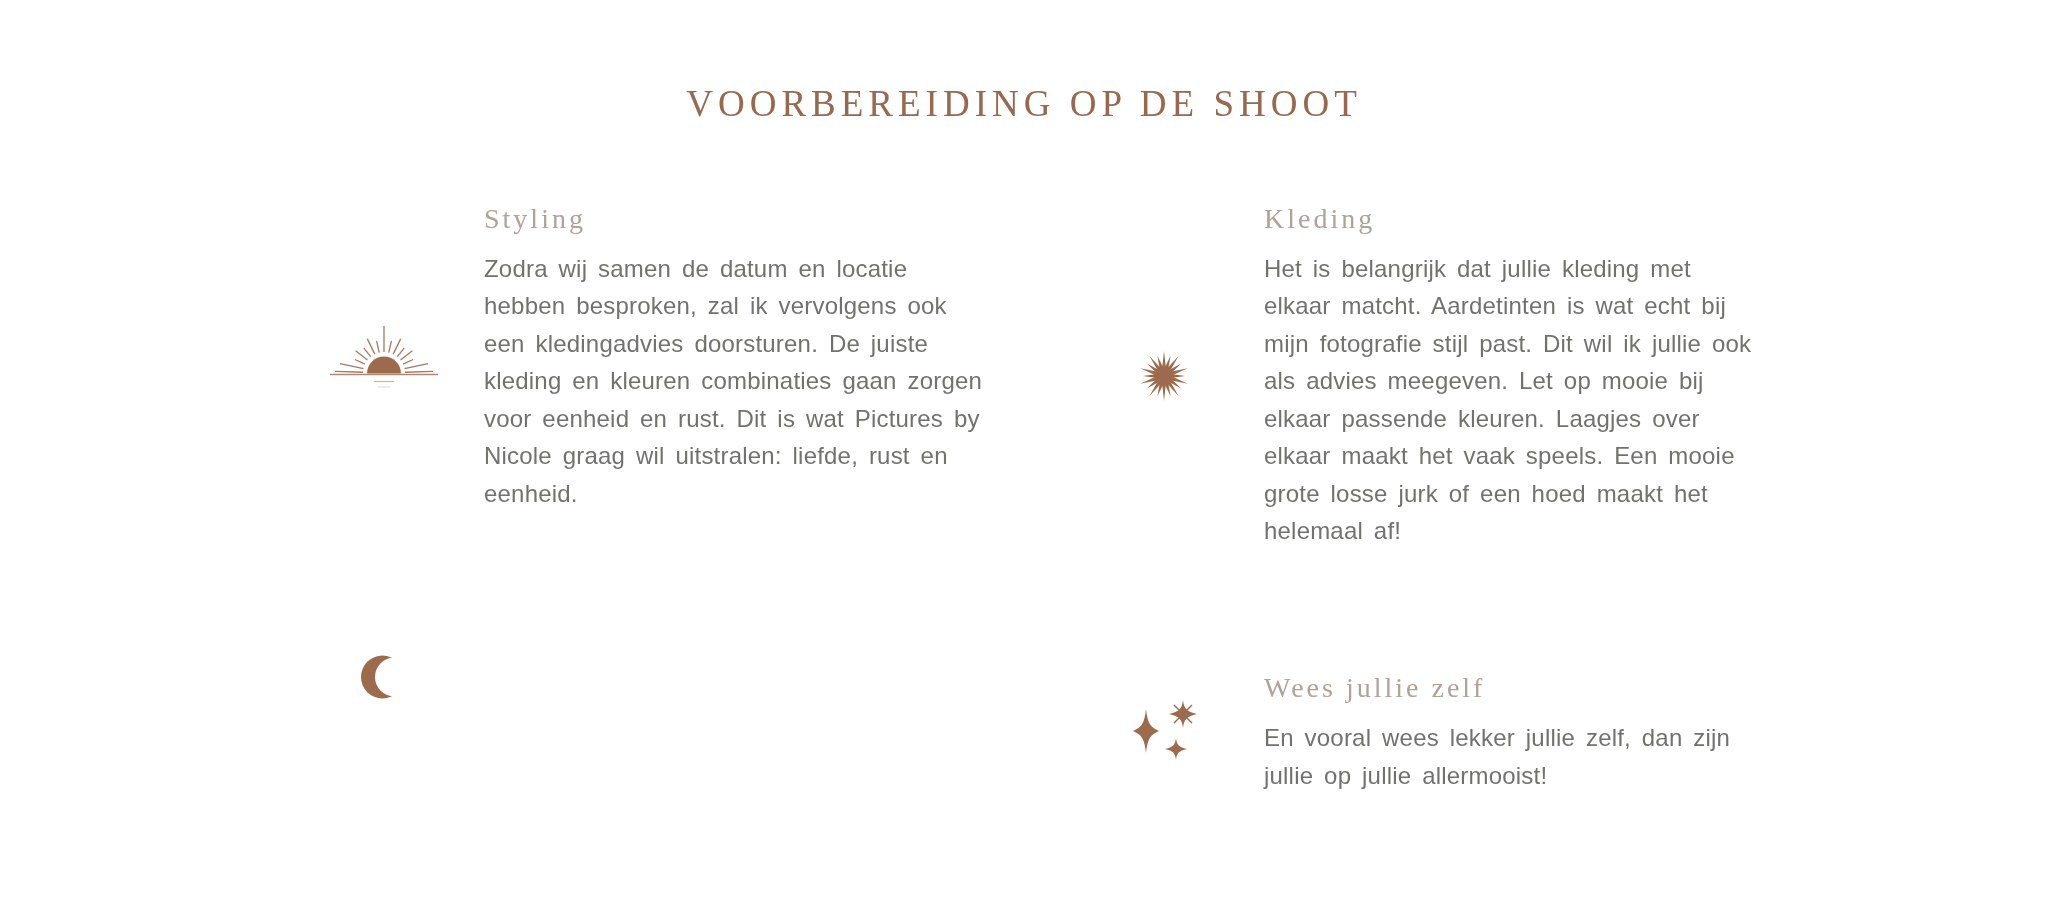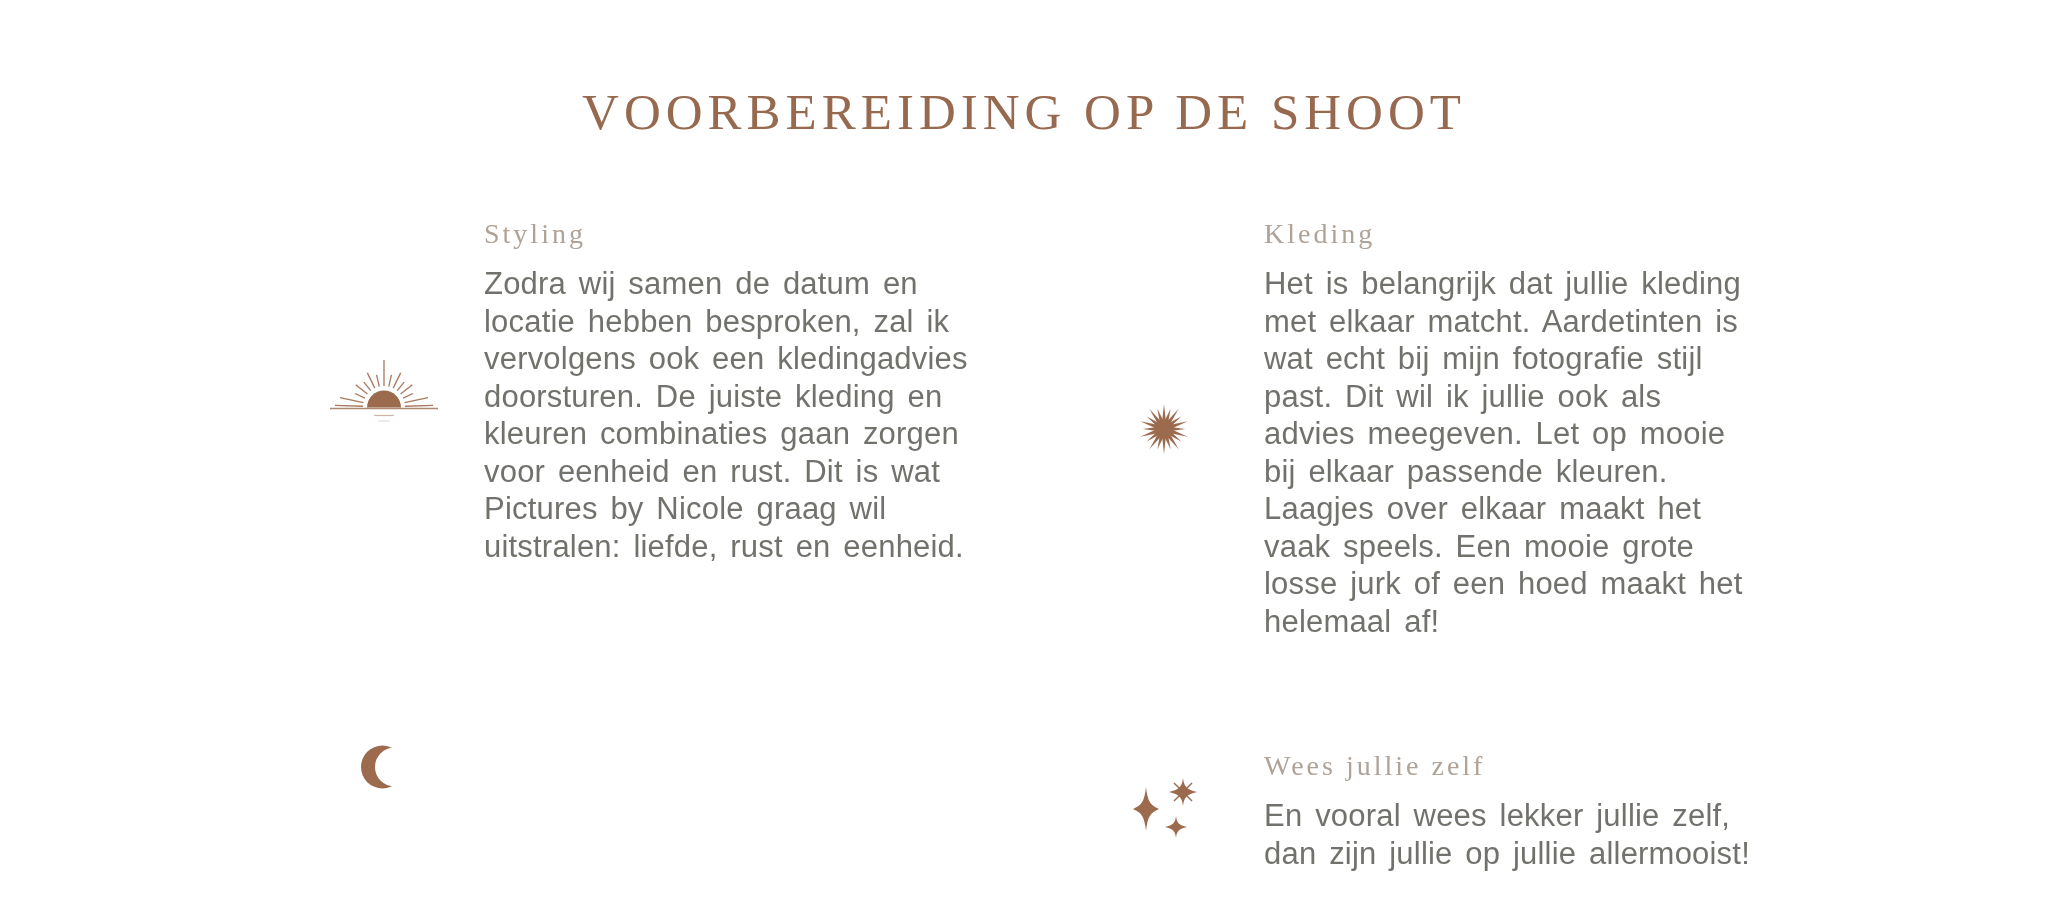--- a/index.html
+++ b/index.html
@@ -8,58 +8,58 @@
     width:2048px;height:917px;
     background:#ffffff;
     overflow:hidden;
     font-family:"Liberation Sans",sans-serif;
   }
   .page-title{
     padding-top:84px;
     text-align:center;
     font-family:"Liberation Serif",serif;
     font-weight:400;
-    font-size:51px;
+    font-size:37px;
     line-height:1.1;
     letter-spacing:5px;
     color:#97694f;
   }
   .grid{
     display:grid;
     grid-template-columns:700px 700px;
     column-gap:80px;
     row-gap:96px;
     justify-content:center;
     margin-top:78px;
   }
   .cell{
     display:flex;
     align-items:center;
     align-self:start;
   }
-  .cell-offset{margin-top:14px;}
+  .cell-offset{margin-top:26px;}
   .icon-col{
     flex:0 0 200px;
     display:flex;
     justify-content:center;
     align-items:center;
   }
   .text-col{width:520px;}
   .section-heading{
     margin:0;
     font-family:"Liberation Serif",serif;
     font-weight:400;
     font-size:28px;
     line-height:1.15;
     letter-spacing:3px;
     color:#b0a296;
   }
   .section-body{
     margin:15px 0 0 0;
-    font-size:31px;
+    font-size:24px;
     line-height:37.5px;
     color:#72726d;
     letter-spacing:0.2px;
     word-spacing:4px;
   }
   svg{display:block;}
 </style>
 </head>
 <body>
 

